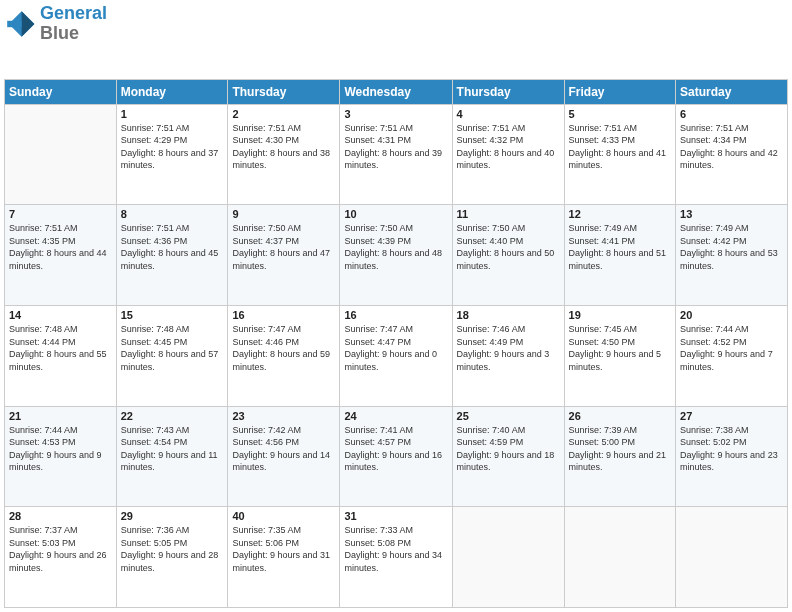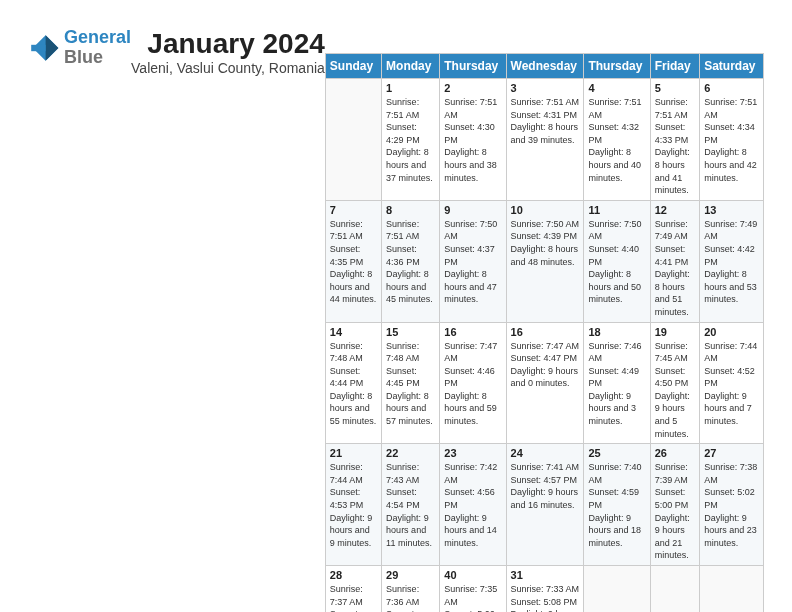--- a/index.html
+++ b/index.html
@@ -6,23 +6,23 @@
     body {
       width: 792px;
       height: 612px;
       font-family: Arial, sans-serif;
       background: #fff;
       overflow: hidden;
     }
     .page {
       width: 792px;
       height: 612px;
-      padding: 28px;
+      padding: 4px;
       display: flex;
-      flex-direction: row;
+      flex-direction: column;
     }
     .header {
       display: flex;
       justify-content: space-between;
       align-items: flex-start;
       margin-bottom: 10px;
     }
     .logo {
       display: flex;
       align-items: center;
@@ -107,24 +107,20 @@
       <svg class="logo-icon" viewBox="0 0 40 40">
         <polygon points="22,4 38,20 22,36 6,20" fill="#2e86c1"></polygon>
         <polygon points="22,4 38,20 22,36" fill="#1a5276"></polygon>
         <rect x="4" y="16" width="18" height="8" fill="#2e86c1"></rect>
       </svg>
       <div class="logo-text">
         <span>General</span><br>
         <span style="color:#737373">Blue</span>
       </div>
     </div>
-    <div class="title-block">
-      <h1>January 2024</h1>
-      <h2>Valeni, Vaslui County, Romania</h2>
-    </div>
   </div>
 
   <table class="calendar">
     <thead>
       <tr>
       <th>Sunday</th>
           <th>Monday</th>
           <th>Thursday</th>
           <th>Wednesday</th>
           <th>Thursday</th>

